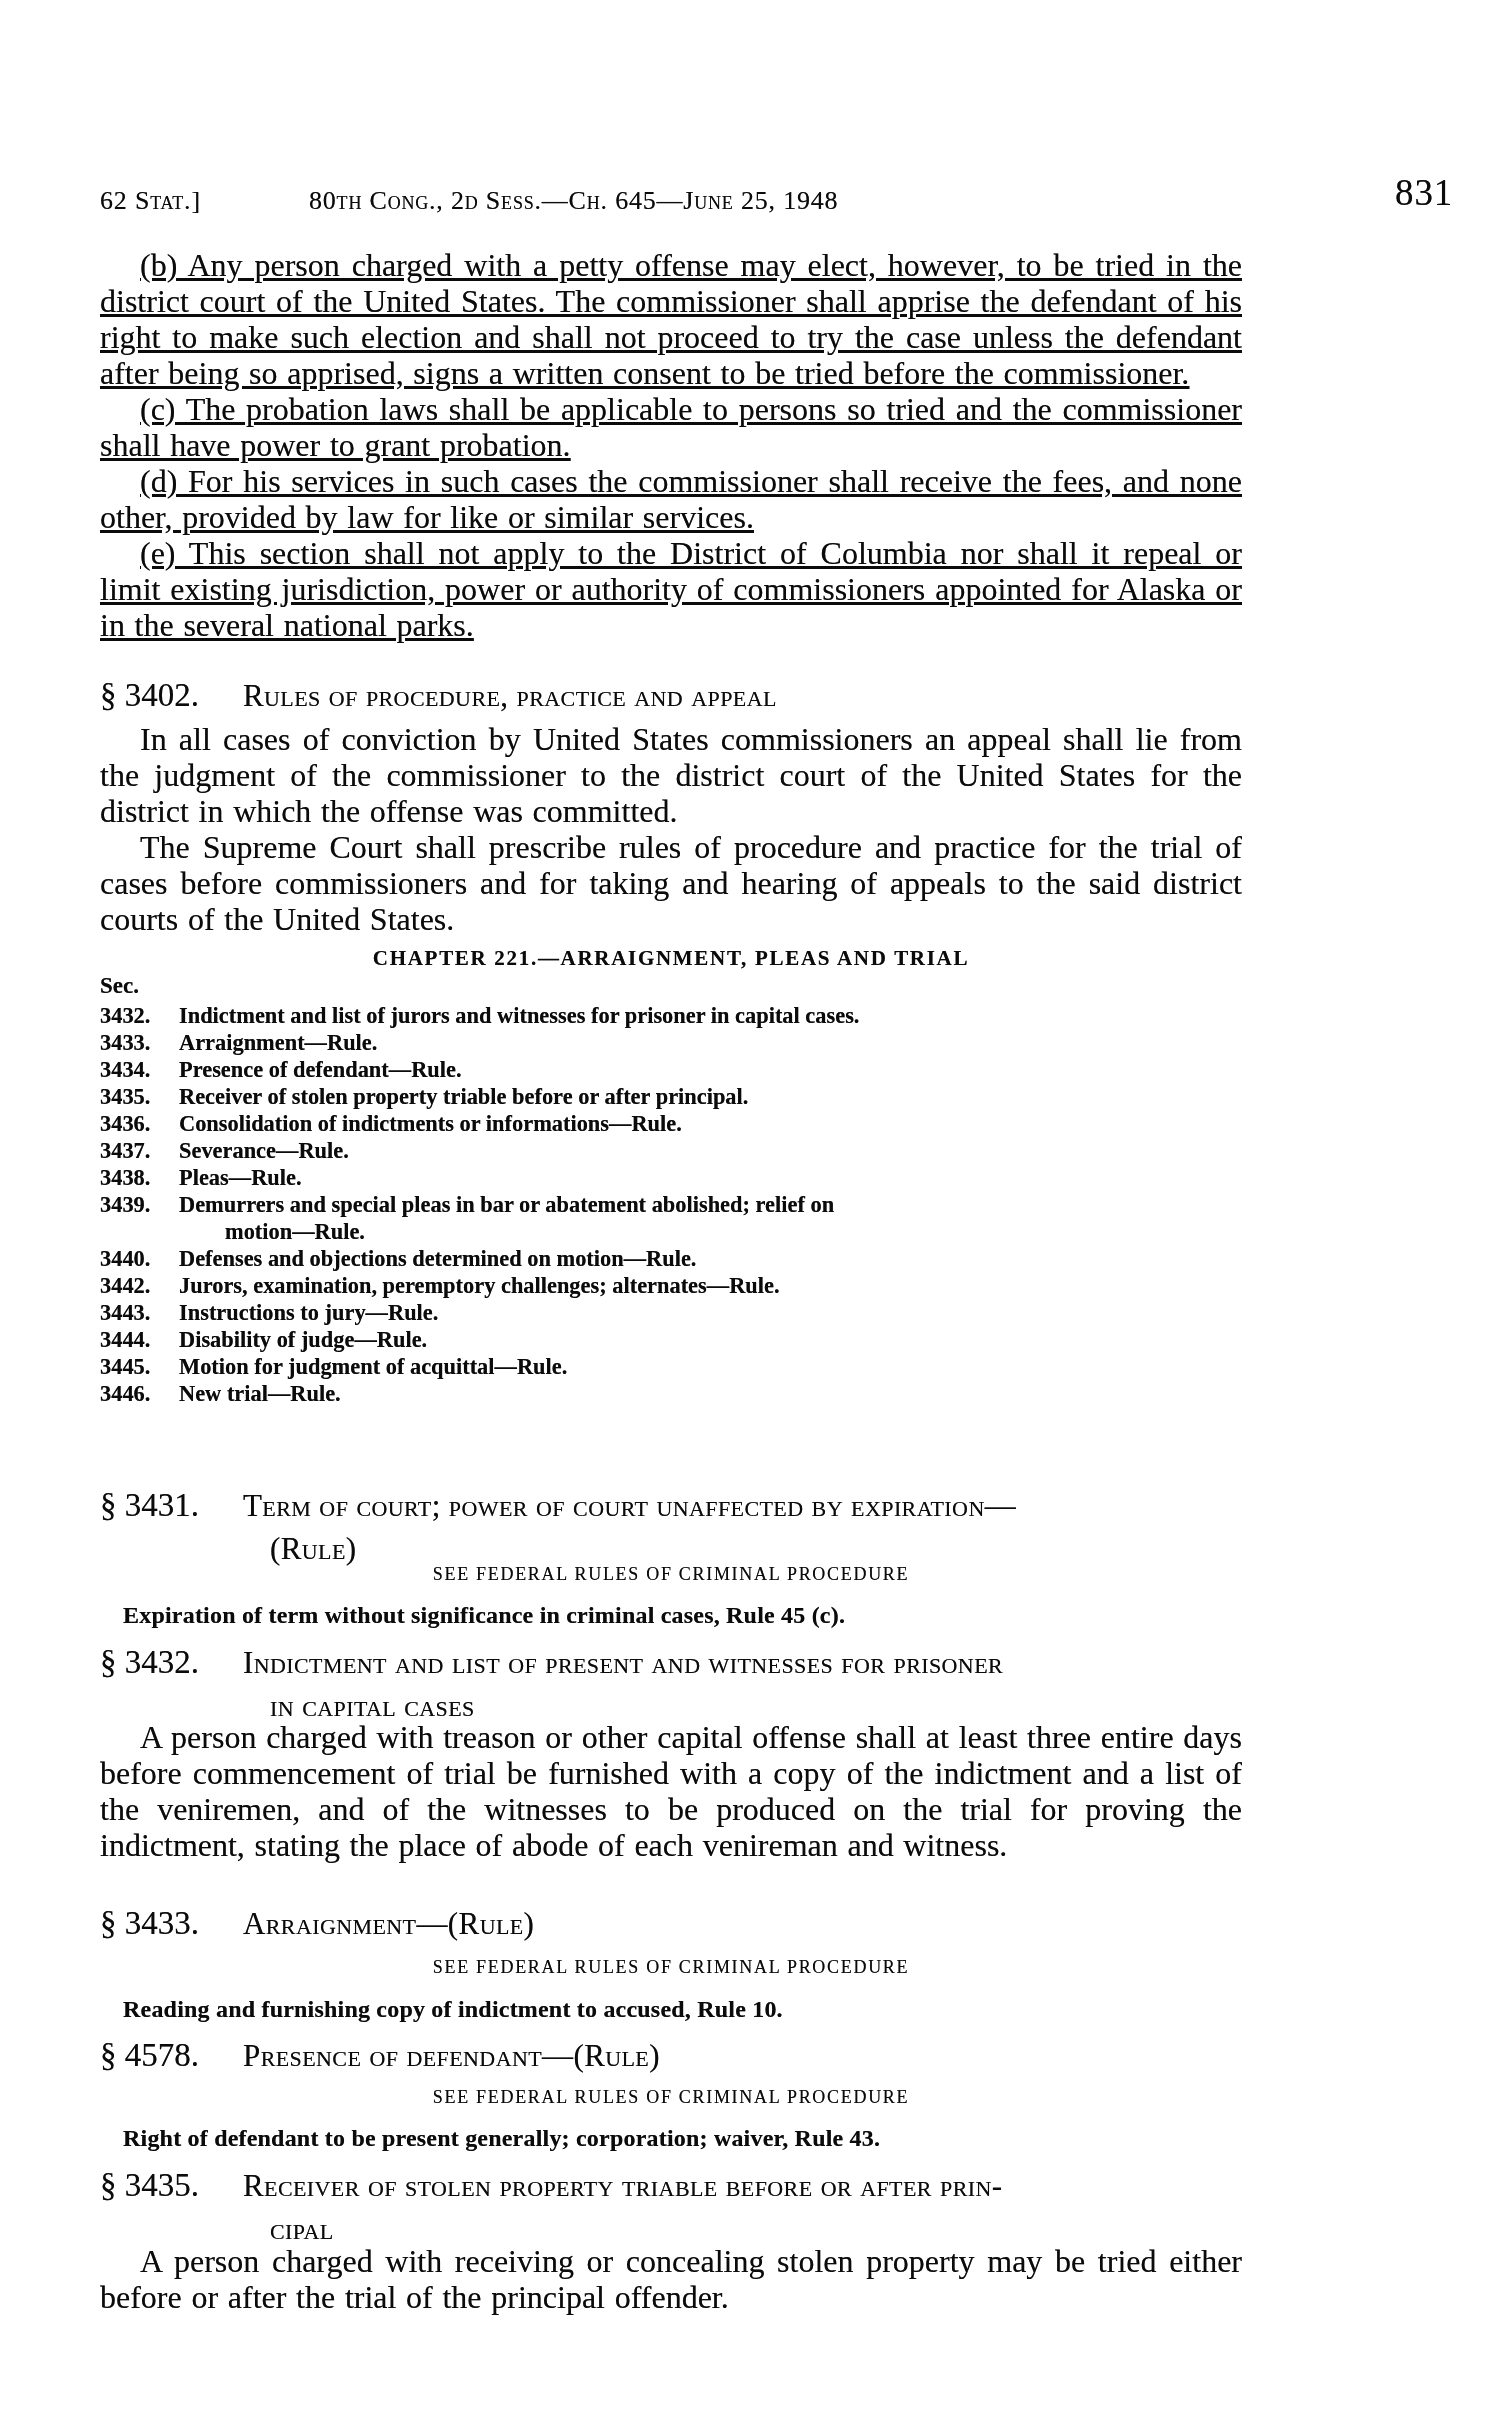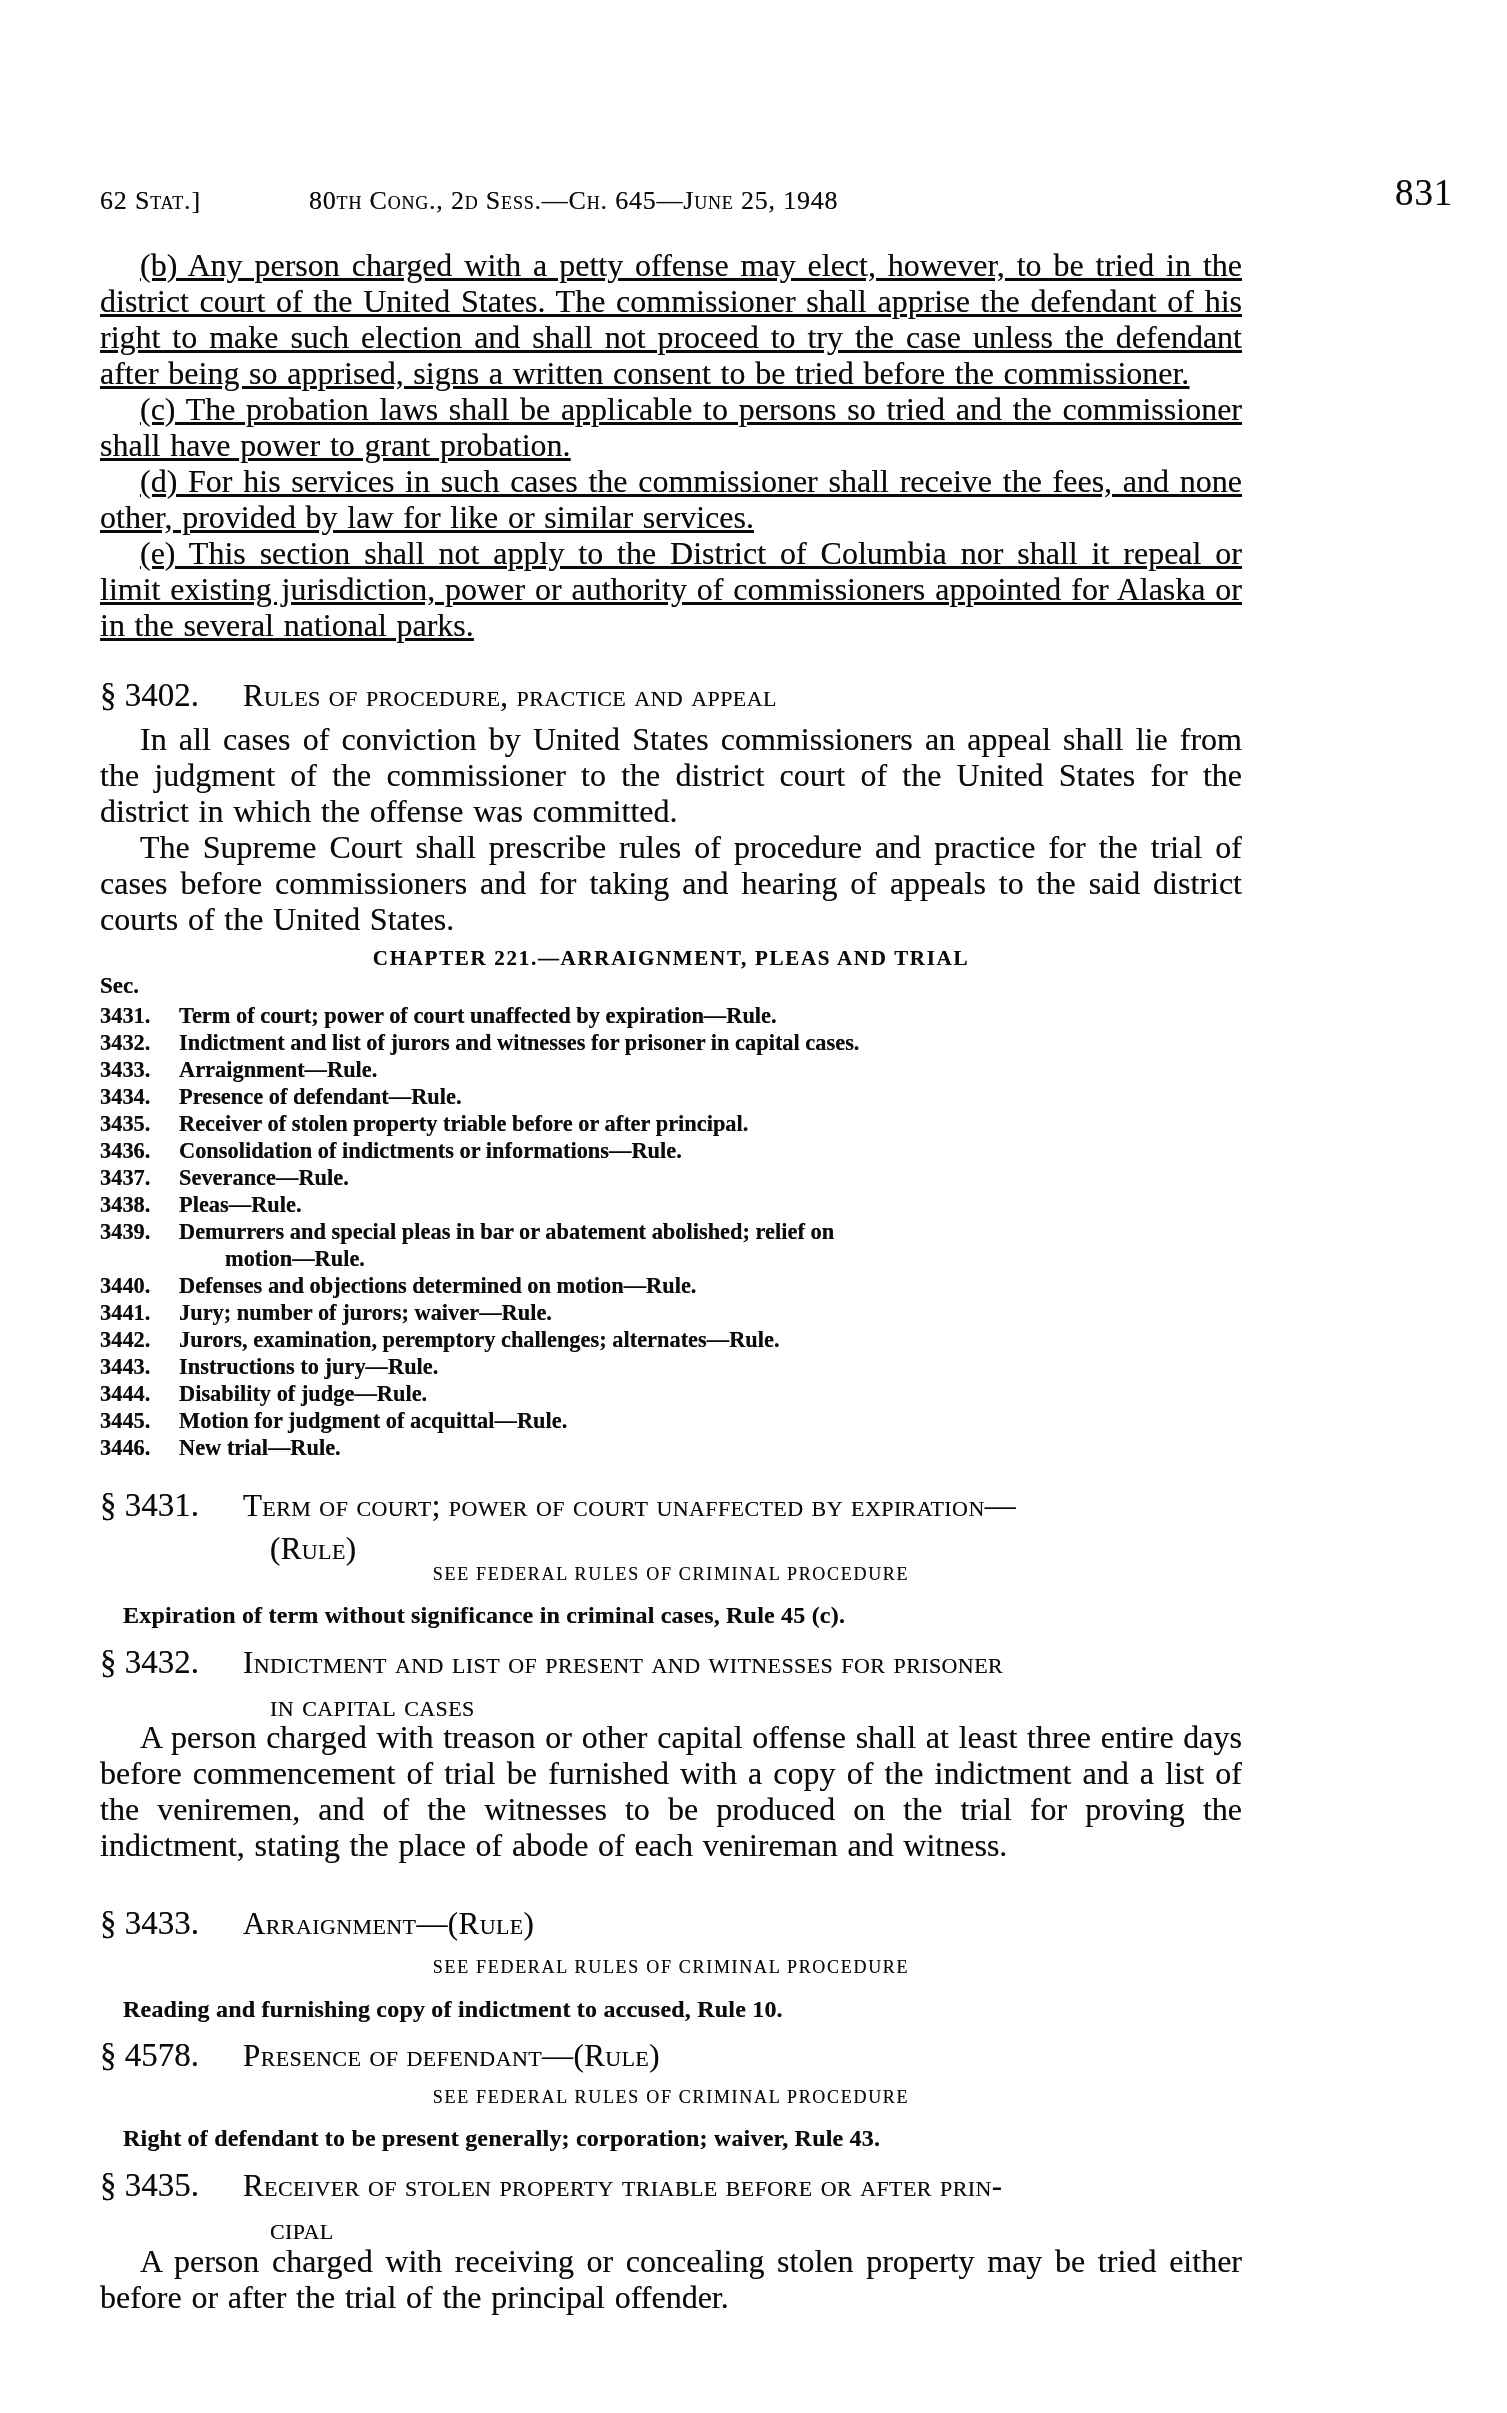--- a/index.html
+++ b/index.html
@@ -65,33 +65,31 @@
   </div>
   <div class="abs" style="top:721px;">
     <p class="body-par">In all cases of conviction by United States commissioners an appeal shall lie from the judgment of the commissioner to the district court of the United States for the district in which the offense was committed.</p>
     <p class="body-par">The Supreme Court shall prescribe rules of procedure and practice for the trial of cases before commissioners and for taking and hearing of appeals to the said district courts of the United States.</p>
   </div>
 
   <div class="abs chapter-head" style="top:946px;">CHAPTER 221.—ARRAIGNMENT, PLEAS AND TRIAL</div>
   <div class="abs sec-label" style="top:973px;">Sec.</div>
 
   <ul class="abs sec-list" style="top:1002px;">
-    <li><span class="li-num">3431.</span><span>Term of court; power of court unaffected by expiration—Rule.</span></li>
     <li><span class="li-num">3432.</span><span>Indictment and list of jurors and witnesses for prisoner in capital cases.</span></li>
     <li><span class="li-num">3433.</span><span>Arraignment—Rule.</span></li>
     <li><span class="li-num">3434.</span><span>Presence of defendant—Rule.</span></li>
     <li><span class="li-num">3435.</span><span>Receiver of stolen property triable before or after principal.</span></li>
     <li><span class="li-num">3436.</span><span>Consolidation of indictments or informations—Rule.</span></li>
     <li><span class="li-num">3437.</span><span>Severance—Rule.</span></li>
     <li><span class="li-num">3438.</span><span>Pleas—Rule.</span></li>
     <li><span class="li-num">3439.</span><span>Demurrers and special pleas in bar or abatement abolished; relief on</span>
       <div class="li-cont">motion—Rule.</div>
     </li>
     <li><span class="li-num">3440.</span><span>Defenses and objections determined on motion—Rule.</span></li>
-    <li><span class="li-num">3441.</span><span>Jury; number of jurors; waiver—Rule.</span></li>
     <li><span class="li-num">3442.</span><span>Jurors, examination, peremptory challenges; alternates—Rule.</span></li>
     <li><span class="li-num">3443.</span><span>Instructions to jury—Rule.</span></li>
     <li><span class="li-num">3444.</span><span>Disability of judge—Rule.</span></li>
     <li><span class="li-num">3445.</span><span>Motion for judgment of acquittal—Rule.</span></li>
     <li><span class="li-num">3446.</span><span>New trial—Rule.</span></li>
   </ul>
 
   <div class="abs sec-head" style="top:1487px;">
     <span class="sec-num">§ 3431.</span><span class="sec-title">Term of court; power of court unaffected by expiration—</span>
     <div class="sec-head-line2">(Rule)</div>

